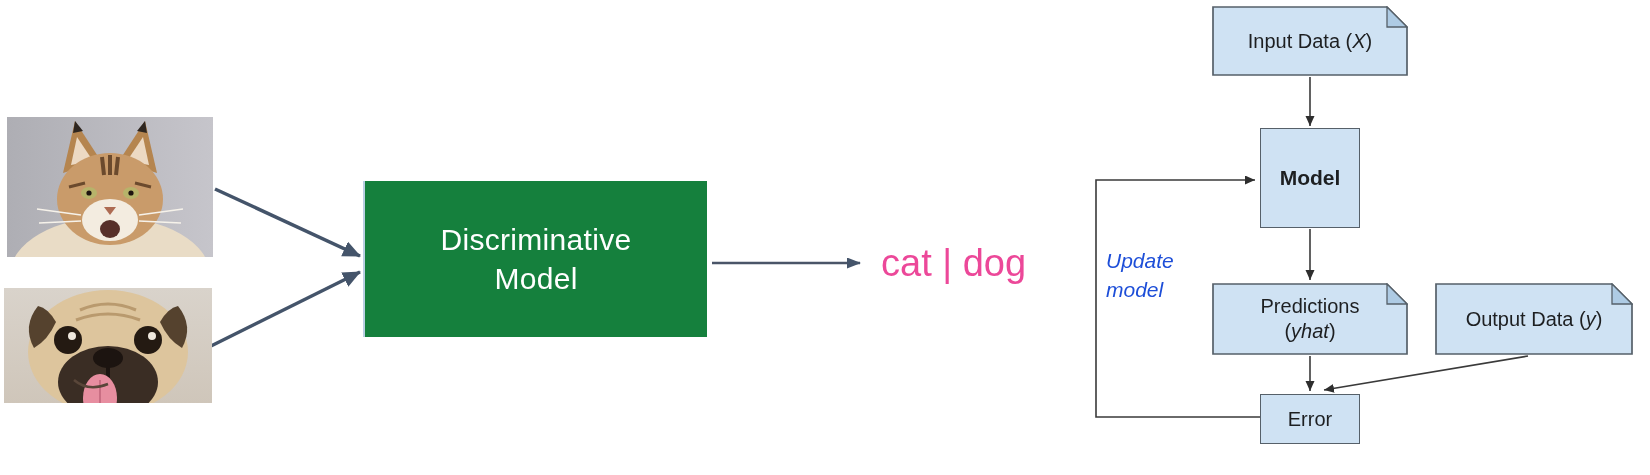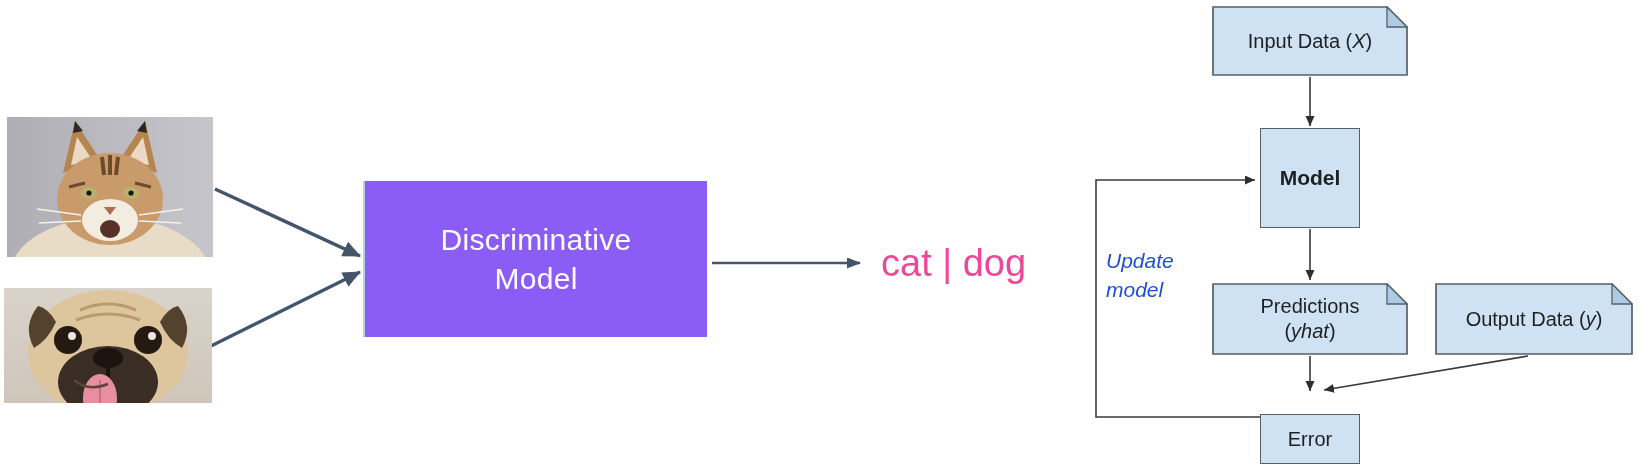--- a/index.html
+++ b/index.html
@@ -9,21 +9,21 @@
   }
   #connectors{position:absolute;left:0;top:0;width:1650px;height:475px;}
 
   .photo{position:absolute;overflow:hidden;}
   .photo svg{display:block;}
   #cat-photo{left:7px;top:117px;width:206px;height:140px;}
   #dog-photo{left:4px;top:288px;width:208px;height:115px;}
 
   #dmbox{
     position:absolute;left:363px;top:181px;width:342px;height:156px;
-    background:#8b5cf6;border-left:2px solid #b9cfe2;
+    background:#15803d;border-left:2px solid #b9cfe2;
     display:flex;flex-direction:column;align-items:center;justify-content:center;
     color:#ffffff;font-size:30px;line-height:39px;letter-spacing:.3px;
   }
 
   #catdog{
     position:absolute;left:881px;top:240px;width:220px;height:46px;
     color:#ec4899;font-size:38px;line-height:46px;white-space:pre;
   }
 
   .fold-node{position:absolute;}
@@ -36,21 +36,21 @@
   #node-input{left:1212px;top:6px;width:196px;height:70px;}
   #node-predictions{left:1212px;top:283px;width:196px;height:72px;}
   #node-output{left:1435px;top:283px;width:198px;height:72px;}
 
   .rect-node{
     position:absolute;background:#cfe2f3;border:1.7px solid #566069;box-sizing:border-box;
     display:flex;align-items:center;justify-content:center;
     font-size:20px;color:#1d1f21;
   }
   #node-model{left:1260px;top:128px;width:100px;height:100px;font-weight:bold;font-size:21px;}
-  #node-error{left:1260px;top:394px;width:100px;height:50px;margin-top:20px;}
+  #node-error{left:1260px;top:394px;width:100px;height:50px;}
 
   .var-it{font-style:italic;}
 
   #update-label{
     position:absolute;left:1106px;top:246px;width:110px;
     font-style:italic;font-size:21px;line-height:29px;color:#1d4ed8;
   }
 </style>
 </head>
 <body>

